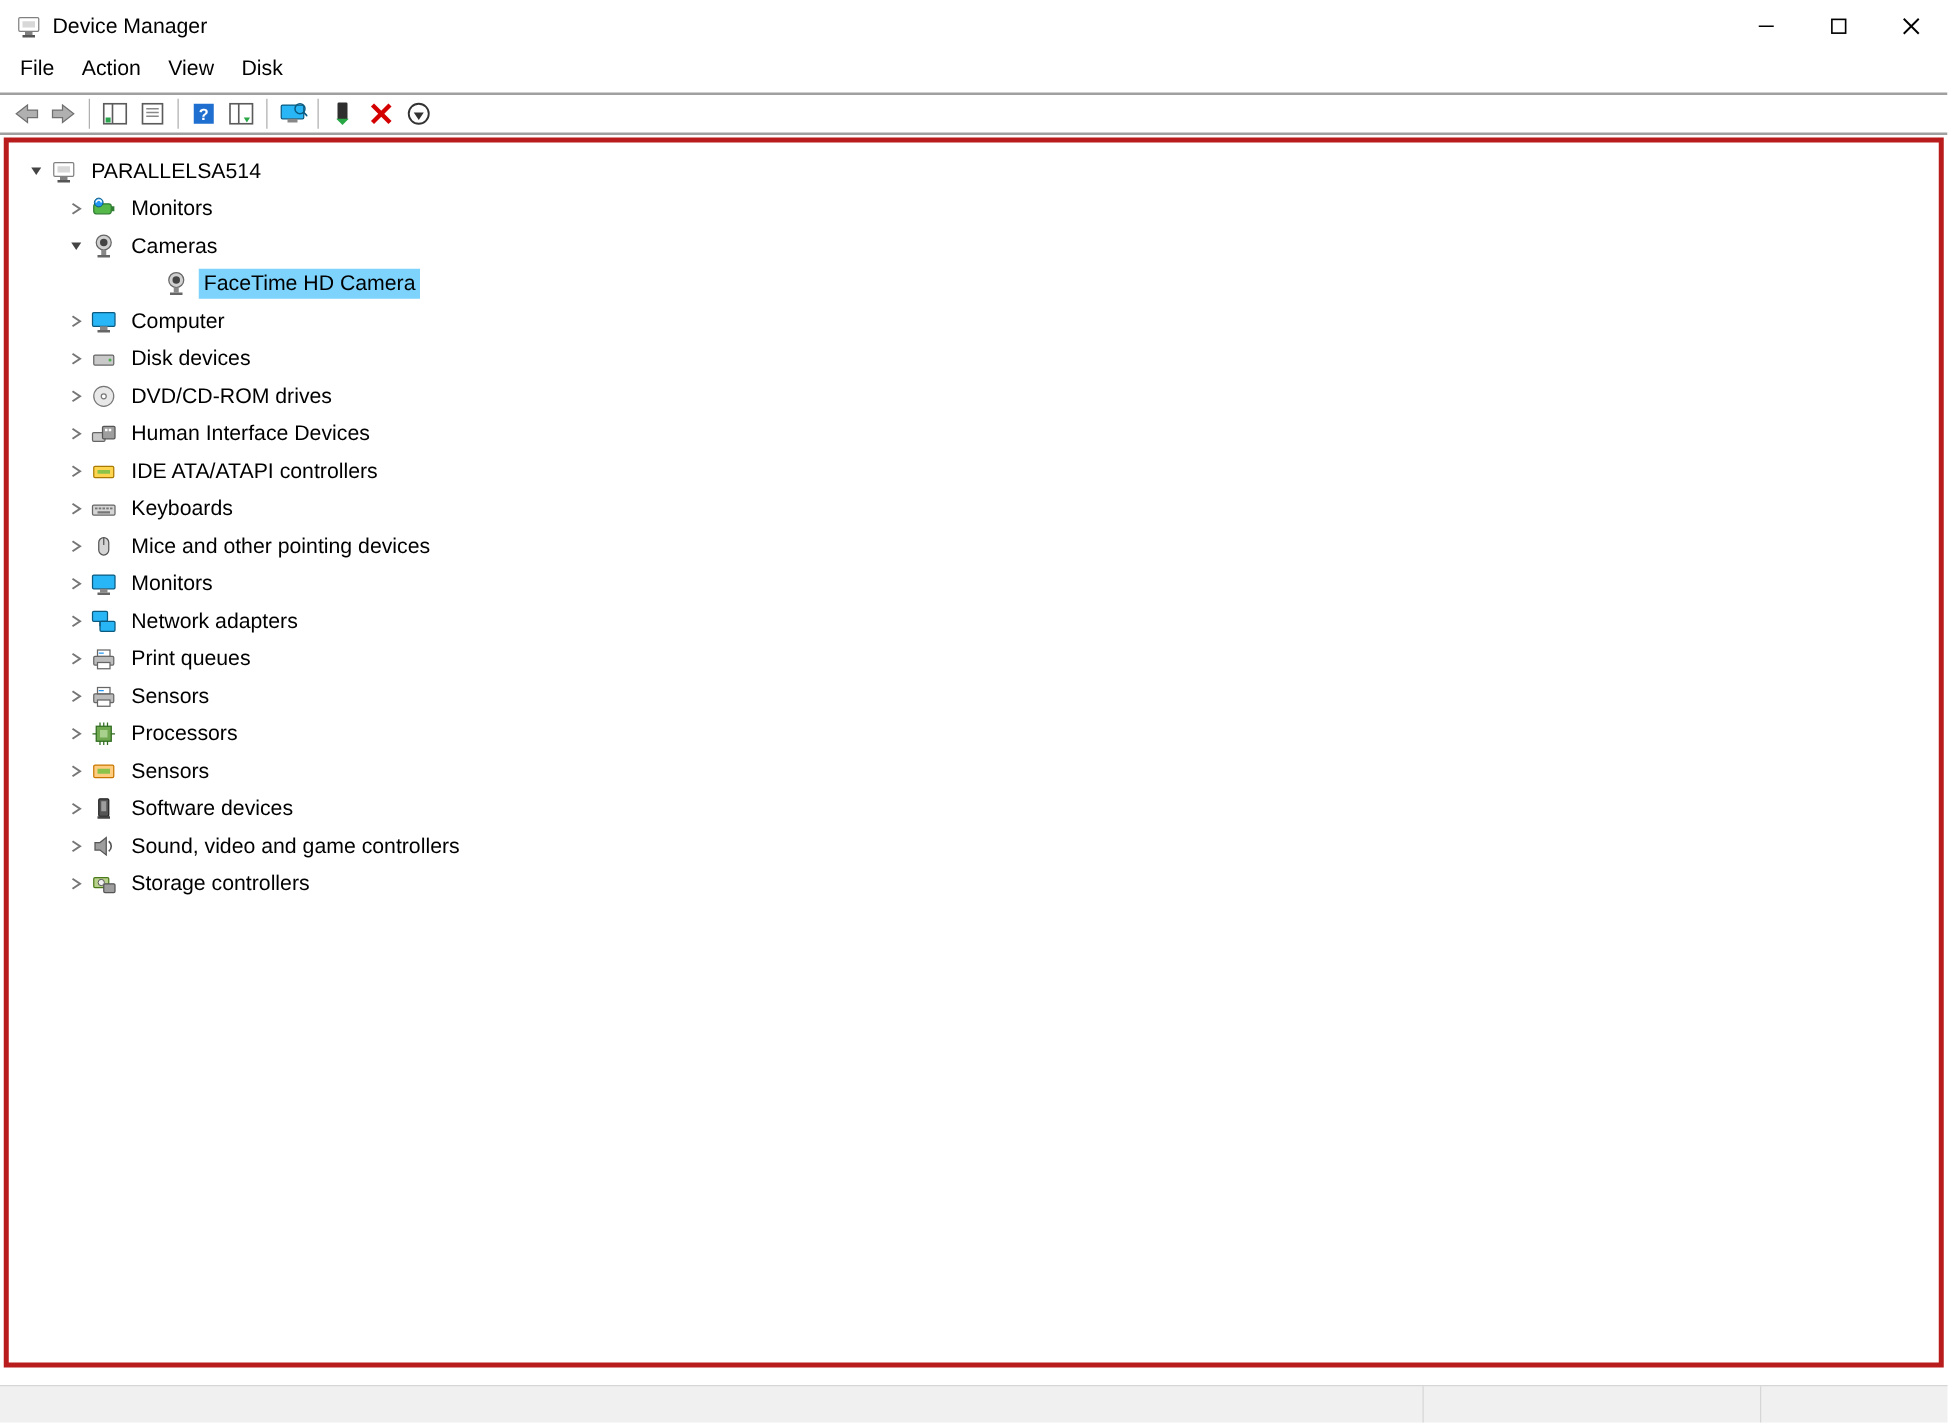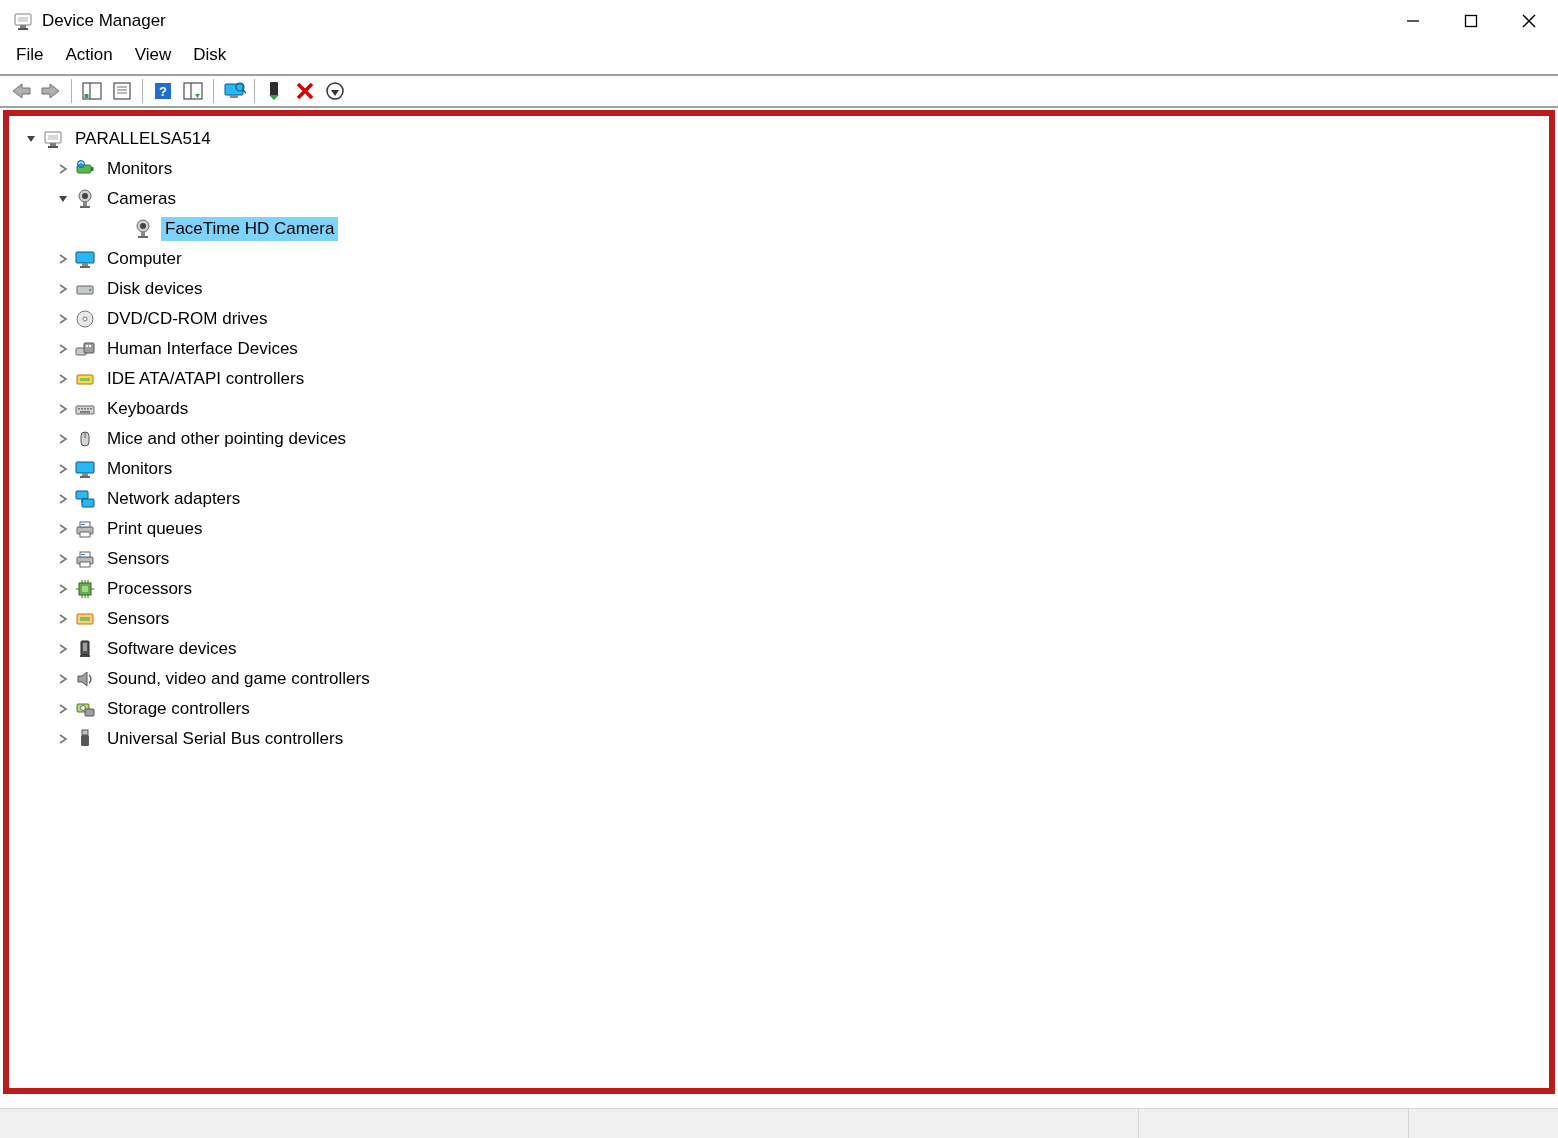--- a/index.html
+++ b/index.html
@@ -62,21 +62,21 @@
     display: flex; align-items: center; justify-content: center;
     cursor: default;
   }
   .tool-sep {
     width: 1px; height: 24px;
     background: #b0b0b0;
     margin: 0 5px;
   }
   
   .tree-pane {
-    border: 6px solid #b91c1c;
+    border: 4px solid #b91c1c;
     margin: 2px 3px 3px 3px;
     padding: 8px 6px 6px 6px;
     height: 984px;
     overflow: auto;
     background: #fff;
   }
   .node {
     display: flex;
     align-items: center;
     height: 30px;
@@ -557,34 +557,20 @@
       <svg width="22" height="22" viewBox="0 0 22 22">
         <rect x="3" y="6" width="12" height="8" rx="1" fill="#b9d28b" stroke="#4a7a1a" stroke-width="1"></rect>
         <rect x="11" y="11" width="9" height="7" rx="1" fill="#9e9e9e" stroke="#555" stroke-width="1"></rect>
         <circle cx="9" cy="10" r="2.5" fill="#f2f2f2" stroke="#555" stroke-width="0.8"></circle>
       </svg>
     </span>
     <span class="node-label">Storage controllers</span>
   </div>
 
 
-  <div class="node indent1">
-    <span class="chevron">
-        <svg width="12" height="12" viewBox="0 0 12 12">
-          <path d="M3 2 L9 6 L3 10" fill="none" stroke="#777" stroke-width="1.6"></path>
-        </svg>
-      </span>
-    <span class="node-icon">
-      <svg width="22" height="22" viewBox="0 0 22 22">
-        <rect x="8" y="2" width="6" height="5" fill="#c0c0c0" stroke="#555" stroke-width="1"></rect>
-        <rect x="7" y="7" width="8" height="11" rx="1.5" fill="#555"></rect>
-      </svg>
-    </span>
-    <span class="node-label">Universal Serial Bus controllers</span>
-  </div>
 
 </div>
 
 <div class="statusbar">
   <div style="flex:1"></div>
   <div class="cell" style="width:270px"></div>
   <div class="cell" style="width:150px"></div>
 </div>
 
 </body></html>

